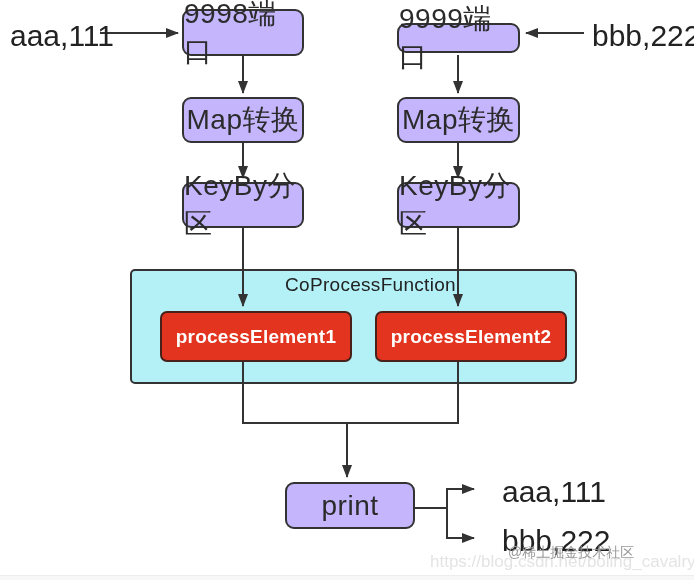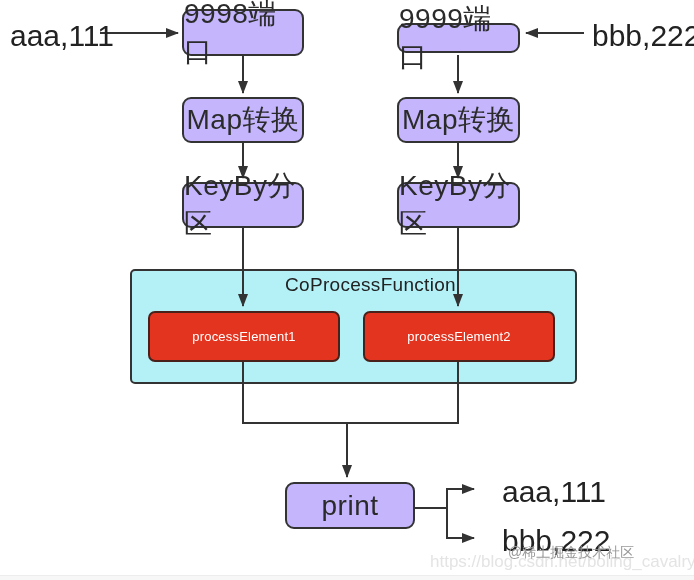--- a/index.html
+++ b/index.html
@@ -45,24 +45,25 @@
     font-size:19px;color:#222222;
     z-index:3;
     letter-spacing:0.3px;
   }
   .process{
     position:absolute;
     background:var(--process-fill);
     border:2px solid #47211a;
     border-radius:7px;
     display:flex;align-items:center;justify-content:center;
-    font-size:13px;font-weight:normal;color:var(--process-text);
+    font-size:19px;font-weight:bold;color:var(--process-text);
     box-sizing:border-box;
     z-index:3;
     letter-spacing:0.2px;
+    margin-left:12px;
   }
   .flow-label{
     position:absolute;
     font-size:30px;color:#222222;
     z-index:3;
     white-space:nowrap;
   }
   svg.connectors{
     position:absolute;left:0;top:0;
     z-index:2;

